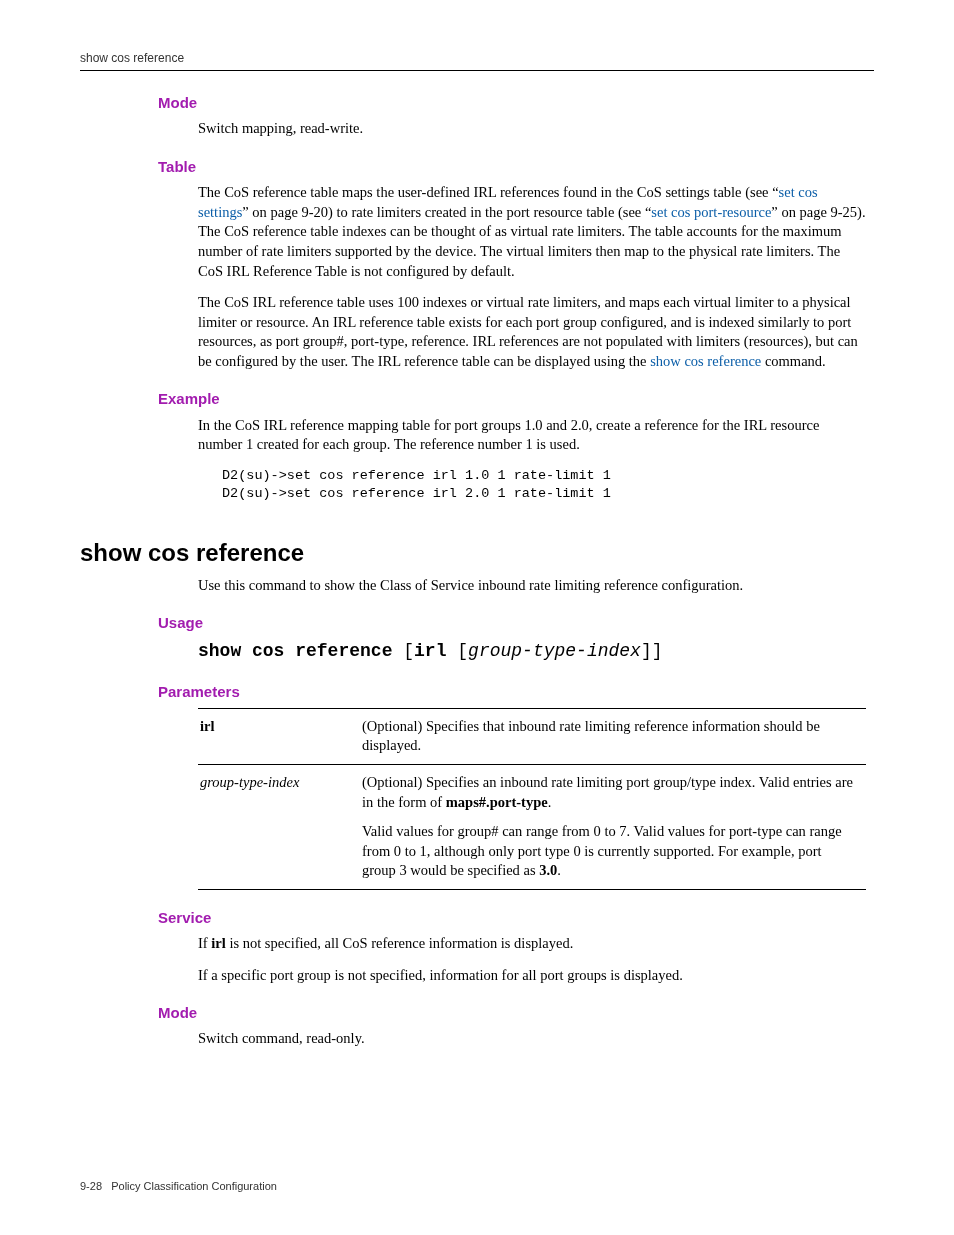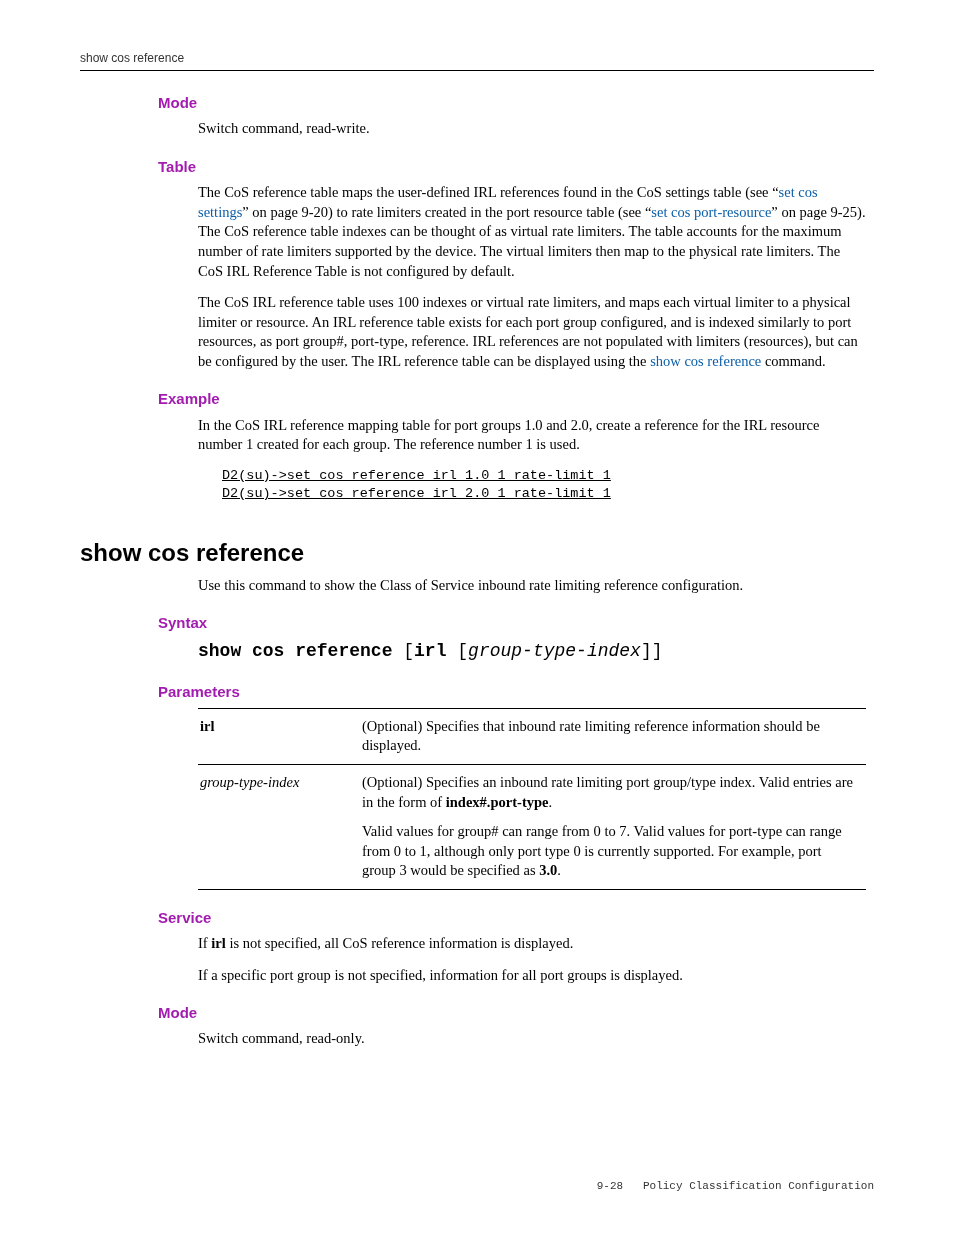--- a/index.html
+++ b/index.html
@@ -45,21 +45,20 @@
     color: #0b5ea8;
   }
   .code-block {
     font-family: 'Courier New', monospace;
     font-size: 13.5px;
     white-space: pre;
     margin: 6px 0 6px 0;
   }
   .code-indent {
     margin-left: 24px;
-    text-decoration: underline;
   }
   .syntax-line {
     font-family: 'Courier New', monospace;
     font-size: 18px;
   }
   .syntax-line .bold { font-weight: bold; }
   .syntax-line .ital { font-style: italic; }
   table.params {
     border-collapse: collapse;
     width: 100%;
@@ -77,34 +76,33 @@
     border-bottom: 1px solid #000;
   }
   table.params td.pname {
     width: 150px;
   }
   .pname .bold { font-weight: bold; }
   .pname .ital { font-style: italic; }
   .footer {
     margin-top: 130px;
     font-size: 11px;
-    font-family: Liberation Mono, monospace;
+    font-family: Liberation Sans, sans-serif;
     color:#333;
-    text-align:right;
   }
   .para-gap { margin-top:10px; }
 </style>
 </head>
 <body>
 
 <div class="header-run">show cos reference</div>
 
 <div class="h-sub">Mode</div>
 <div class="body-block">
-  <p>Switch command, read-write.</p>
+  <p>Switch mapping, read-write.</p>
 </div>
 
 <div class="h-sub">Table</div>
 <div class="body-block">
   <p>
     <span>The CoS reference table maps the user-defined IRL references found in the CoS settings table (see “</span><span class="link">set cos settings</span><span>” on page 9-20) to rate limiters created in the port resource table (see “</span><span class="link">set cos port-resource</span><span>” on page 9-25). The CoS reference table indexes can be thought of as virtual rate limiters. The table accounts for the maximum number of rate limiters supported by the device. The virtual limiters then map to the physical rate limiters. The CoS IRL Reference Table is not configured by default.</span>
   </p>
   <p>
     <span>The CoS IRL reference table uses 100 indexes or virtual rate limiters, and maps each virtual limiter to a physical limiter or resource. An IRL reference table exists for each port group configured, and is indexed similarly to port resources, as port group#, port-type, reference.   IRL references are not populated with limiters (resources), but can be configured by the user. The IRL reference table can be displayed using the </span><span class="link">show cos reference</span><span> command.</span>
   </p>
@@ -115,39 +113,39 @@
   <p>In the CoS IRL reference mapping table for port groups 1.0 and 2.0, create a reference for the IRL resource number 1 created for each group. The reference number 1 is used.</p>
   <div class="code-block code-indent">D2(su)-&gt;set cos reference irl 1.0 1 rate-limit 1
 D2(su)-&gt;set cos reference irl 2.0 1 rate-limit 1</div>
 </div>
 
 <div class="h-cmd">show cos reference</div>
 <div class="body-block">
   <p>Use this command to show the Class of Service inbound rate limiting reference configuration.</p>
 </div>
 
-<div class="h-sub">Syntax</div>
+<div class="h-sub">Usage</div>
 <div class="body-block">
   <div class="syntax-line">
     <span class="bold">show cos reference </span>[<span class="bold">irl </span>[<span class="ital">group-type-index</span>]]
   </div>
 </div>
 
 <div class="h-sub">Parameters</div>
 <div class="body-block">
   <table class="params">
     <tbody>
         <tr>
       <td class="pname"><span class="bold">irl</span></td>
       <td>(Optional) Specifies that inbound rate limiting reference information should be displayed.</td>
     </tr>
     <tr>
       <td class="pname"><span class="ital">group-type-index</span></td>
       <td>
-        <span>(Optional) Specifies an inbound rate limiting port group/type index. Valid entries are in the form of </span><b>index#.port-type</b><span>.</span>
+        <span>(Optional) Specifies an inbound rate limiting port group/type index. Valid entries are in the form of </span><b>maps#.port-type</b><span>.</span>
         <div class="para-gap">
           <span>Valid values for group# can range from 0 to 7. Valid values for port-type can range from 0 to 1, although only port type 0 is currently supported. For example, port group 3 would be specified as </span><b>3.0</b><span>.</span>
         </div>
       </td>
     </tr>
   </tbody>
     </table>
 </div>
 
 <div class="h-sub">Service</div>

